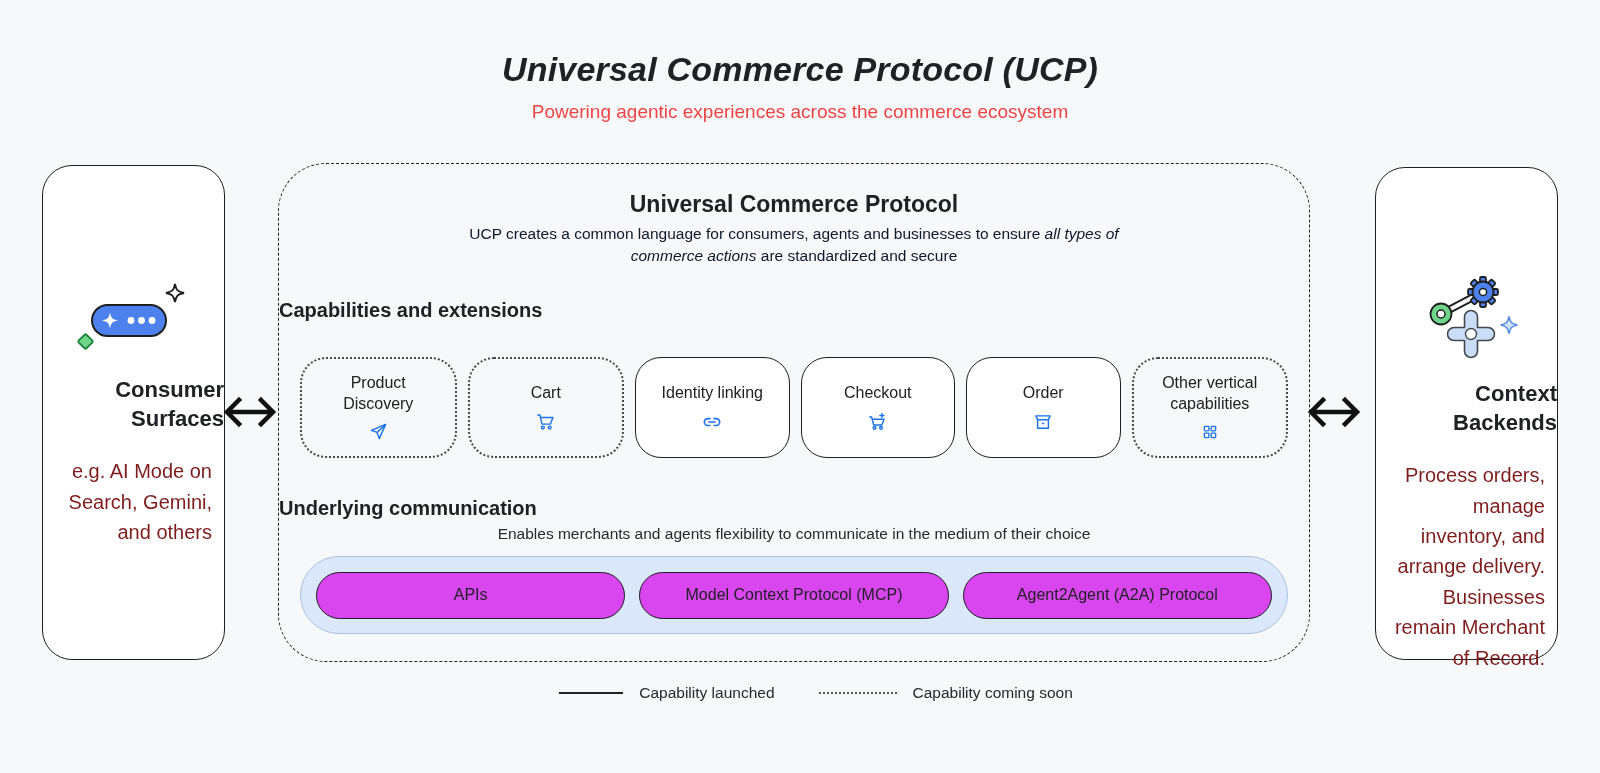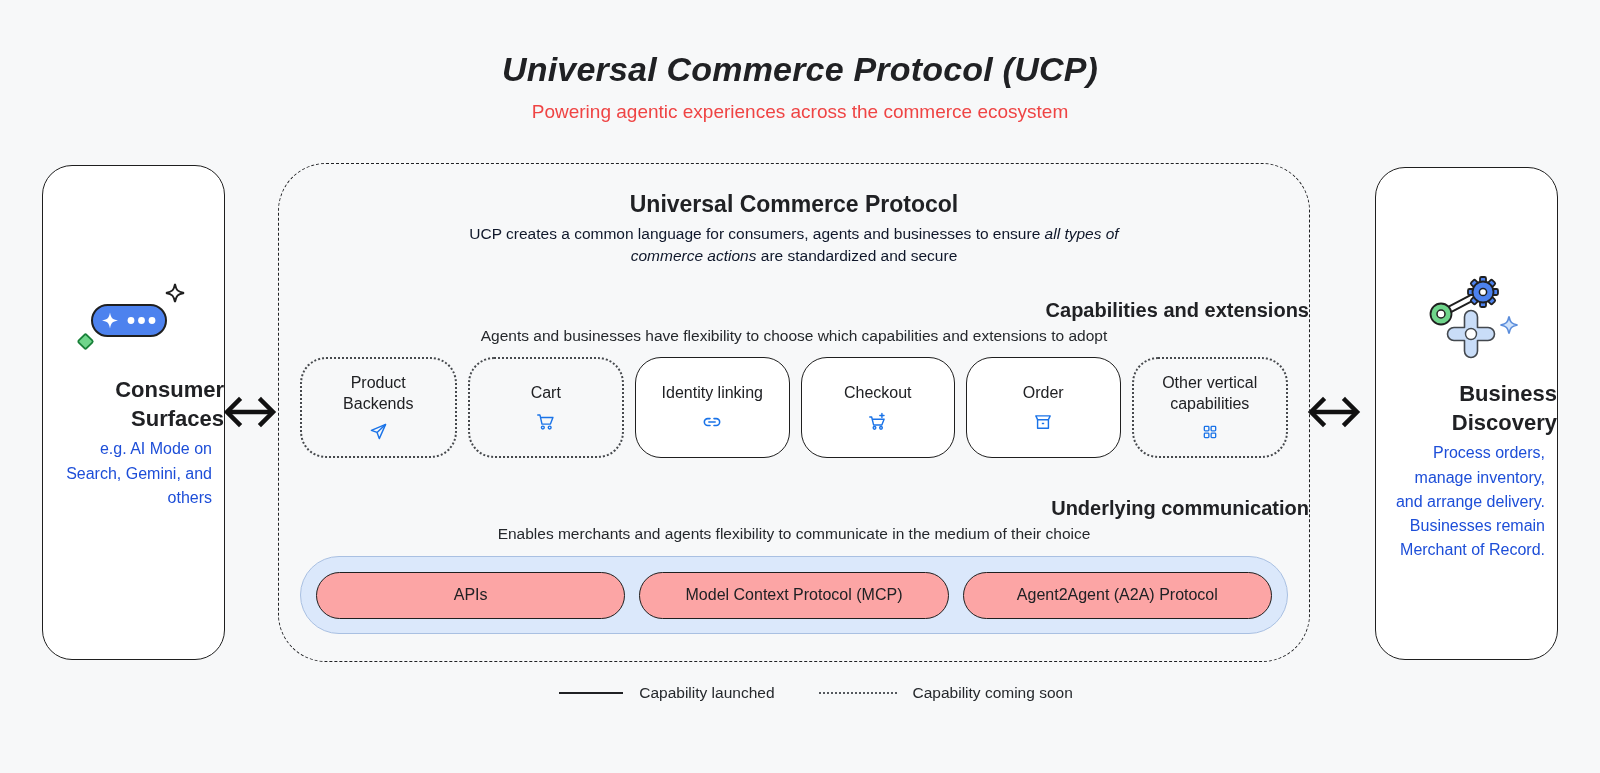--- a/index.html
+++ b/index.html
@@ -23,35 +23,35 @@
 
   
   .panel {
     position:absolute; background:#ffffff;
     border:1.7px solid #1f1f1f; border-radius:30px;
     display:flex; flex-direction:column; align-items:center; text-align:right;
   }
   .panel-left  { left:42px;  top:165px; width:183px; height:495px; padding-top:112px; }
   .panel-right { left:1375px; top:167px; width:183px; height:493px; padding-top:100px; }
   .panel-title { font-size:22px; font-weight:700; line-height:1.3; margin-top:16px; }
-  .panel-desc  { font-size:16px; color:#1d4ed8; line-height:1.52; margin-top:4px; padding:0 12px; }
+  .panel-desc  { font-size:20px; color:#7f1d1d; line-height:1.52; margin-top:23px; padding:0 12px; }
 
   .arrow { position:absolute; top:392px; }
   .arrow-left  { left:222px; }
   .arrow-right { left:1306px; }
 
   
   .ucp {
     position:absolute; left:278px; top:163px; width:1032px; height:499px;
     border:1.6px dashed #202124; border-radius:48px;
   }
   .ucp-title { position:absolute; top:27px; width:100%; text-align:center; font-size:23px; font-weight:700; }
   .ucp-desc  { position:absolute; top:59px; left:50%; transform:translateX(-50%);
                width:680px; text-align:center; font-size:15.5px; line-height:1.42; color:#0f172a; }
-  .sec-title { position:absolute; width:100%; text-align:right; font-size:20px; font-weight:700; }
+  .sec-title { position:absolute; width:100%; text-align:left; font-size:20px; font-weight:700; }
   .sec-sub   { position:absolute; width:100%; text-align:center; font-size:15.5px; color:#25282c; }
   .cap-title { top:135px; }
   .cap-sub   { top:163px; }
   .comm-title{ top:333px; }
   .comm-sub  { top:361px; }
 
   .cap-row {
     position:absolute; top:193px; left:21px; right:21px; height:101px;
     display:flex; gap:11px;
   }
@@ -63,21 +63,21 @@
   .cap-launched { border:1.8px solid #1f1f1f; background:#ffffff; }
   .cap-coming   { border:2px dotted #46494d; background:transparent; }
   .cap-icon { height:20px; display:flex; align-items:center; justify-content:center; }
 
   .band {
     position:absolute; top:392px; left:21px; right:21px; height:78px;
     background:#dbe8fb; border:1px solid #a9c0e2; border-radius:39px;
     display:flex; align-items:center; gap:14px; padding:0 15px;
   }
   .pill {
-    flex:1; height:47px; background:#fca5a5;
+    flex:1; height:47px; background:#d946ef;
     border:1.7px solid #1f1f1f; border-radius:24px;
     display:flex; align-items:center; justify-content:center; font-size:16px;
   }
 
   
   .legend {
     position:absolute; top:684px; left:16px; width:100%;
     display:flex; justify-content:center; align-items:center; gap:44px;
   }
   .legend-item { display:flex; align-items:center; gap:16px; font-size:15.5px; color:#25282c; }
@@ -135,21 +135,21 @@
         <circle cx="32" cy="46" r="4" fill="#ffffff" stroke="#1f1f1f" stroke-width="1.5"></circle>
 
         <g transform="translate(62 66)">
           <path d="M-6.5 -6.5 L-6.5 -17 A6.5 6.5 0 0 1 6.5 -17 L6.5 -6.5 L17 -6.5 A6.5 6.5 0 0 1 17 6.5 L6.5 6.5 L6.5 17 A6.5 6.5 0 0 1 -6.5 17 L-6.5 6.5 L-17 6.5 A6.5 6.5 0 0 1 -17 -6.5 Z" fill="#c9ddf8" stroke="#43484e" stroke-width="1.6" stroke-linejoin="round"></path>
           <circle cx="0" cy="0" r="5.5" fill="#ffffff" stroke="#43484e" stroke-width="1.4"></circle>
         </g>
 
         <path transform="translate(100 57)" d="M0 -8.5 C1.3 -2.4 2.4 -1.3 8.5 0 C2.4 1.3 1.3 2.4 0 8.5 C-1.3 2.4 -2.4 1.3 -8.5 0 C-2.4 -1.3 -1.3 -2.4 0 -8.5 Z" fill="#cfe2fb" stroke="#5b8ddb" stroke-width="1.6"></path>
       </svg>
     </span>
-    <div class="panel-title">Business Discovery</div>
+    <div class="panel-title">Context Backends</div>
     <div class="panel-desc">Process orders, manage inventory, and arrange delivery. Businesses remain Merchant of Record.</div>
   </div>
 
   <span class="arrow arrow-left">
     <svg width="56" height="40" viewBox="0 0 56 40">
       <line x1="7" y1="20" x2="49" y2="20" stroke="#111" stroke-width="4.5"></line>
       <path d="M17 8 L5 20 L17 32" fill="none" stroke="#111" stroke-width="4.5" stroke-linecap="square"></path>
       <path d="M39 8 L51 20 L39 32" fill="none" stroke="#111" stroke-width="4.5" stroke-linecap="square"></path>
     </svg>
   </span>
@@ -160,26 +160,25 @@
       <path d="M39 8 L51 20 L39 32" fill="none" stroke="#111" stroke-width="4.5" stroke-linecap="square"></path>
     </svg>
   </span>
 
   <div class="ucp">
 
     <div class="ucp-title">Universal Commerce Protocol</div>
     <div class="ucp-desc"><span>UCP creates a common language for consumers, agents and businesses to ensure </span><em>all types of commerce actions</em><span> are standardized and secure</span></div>
 
     <div class="sec-title cap-title">Capabilities and extensions</div>
-    <div class="sec-sub cap-sub">Agents and businesses have flexibility to choose which capabilities and extensions to adopt</div>
 
     <div class="cap-row">
 
       <div class="cap-box cap-coming">
-        <span>Product Backends</span>
+        <span>Product Discovery</span>
         <span class="cap-icon">
           <svg width="19" height="19" viewBox="0 0 24 24">
               <g fill="none" stroke="#1a73e8" stroke-width="1.8" stroke-linejoin="round">
                 <path d="M21 3 L3 10.5 L10.2 13.2 L13 21 Z"></path>
                 <path d="M21 3 L10.2 13.2"></path>
               </g>
             </svg>
         </span>
       </div>
 

